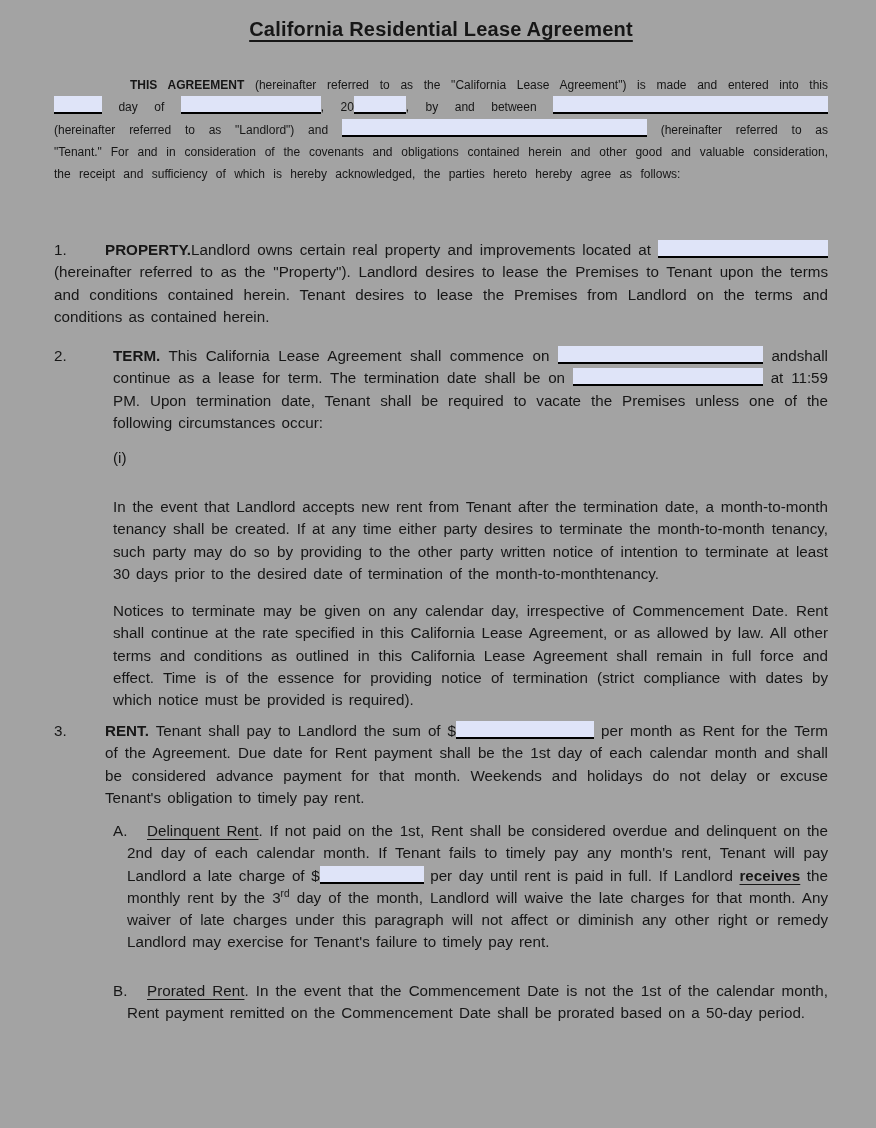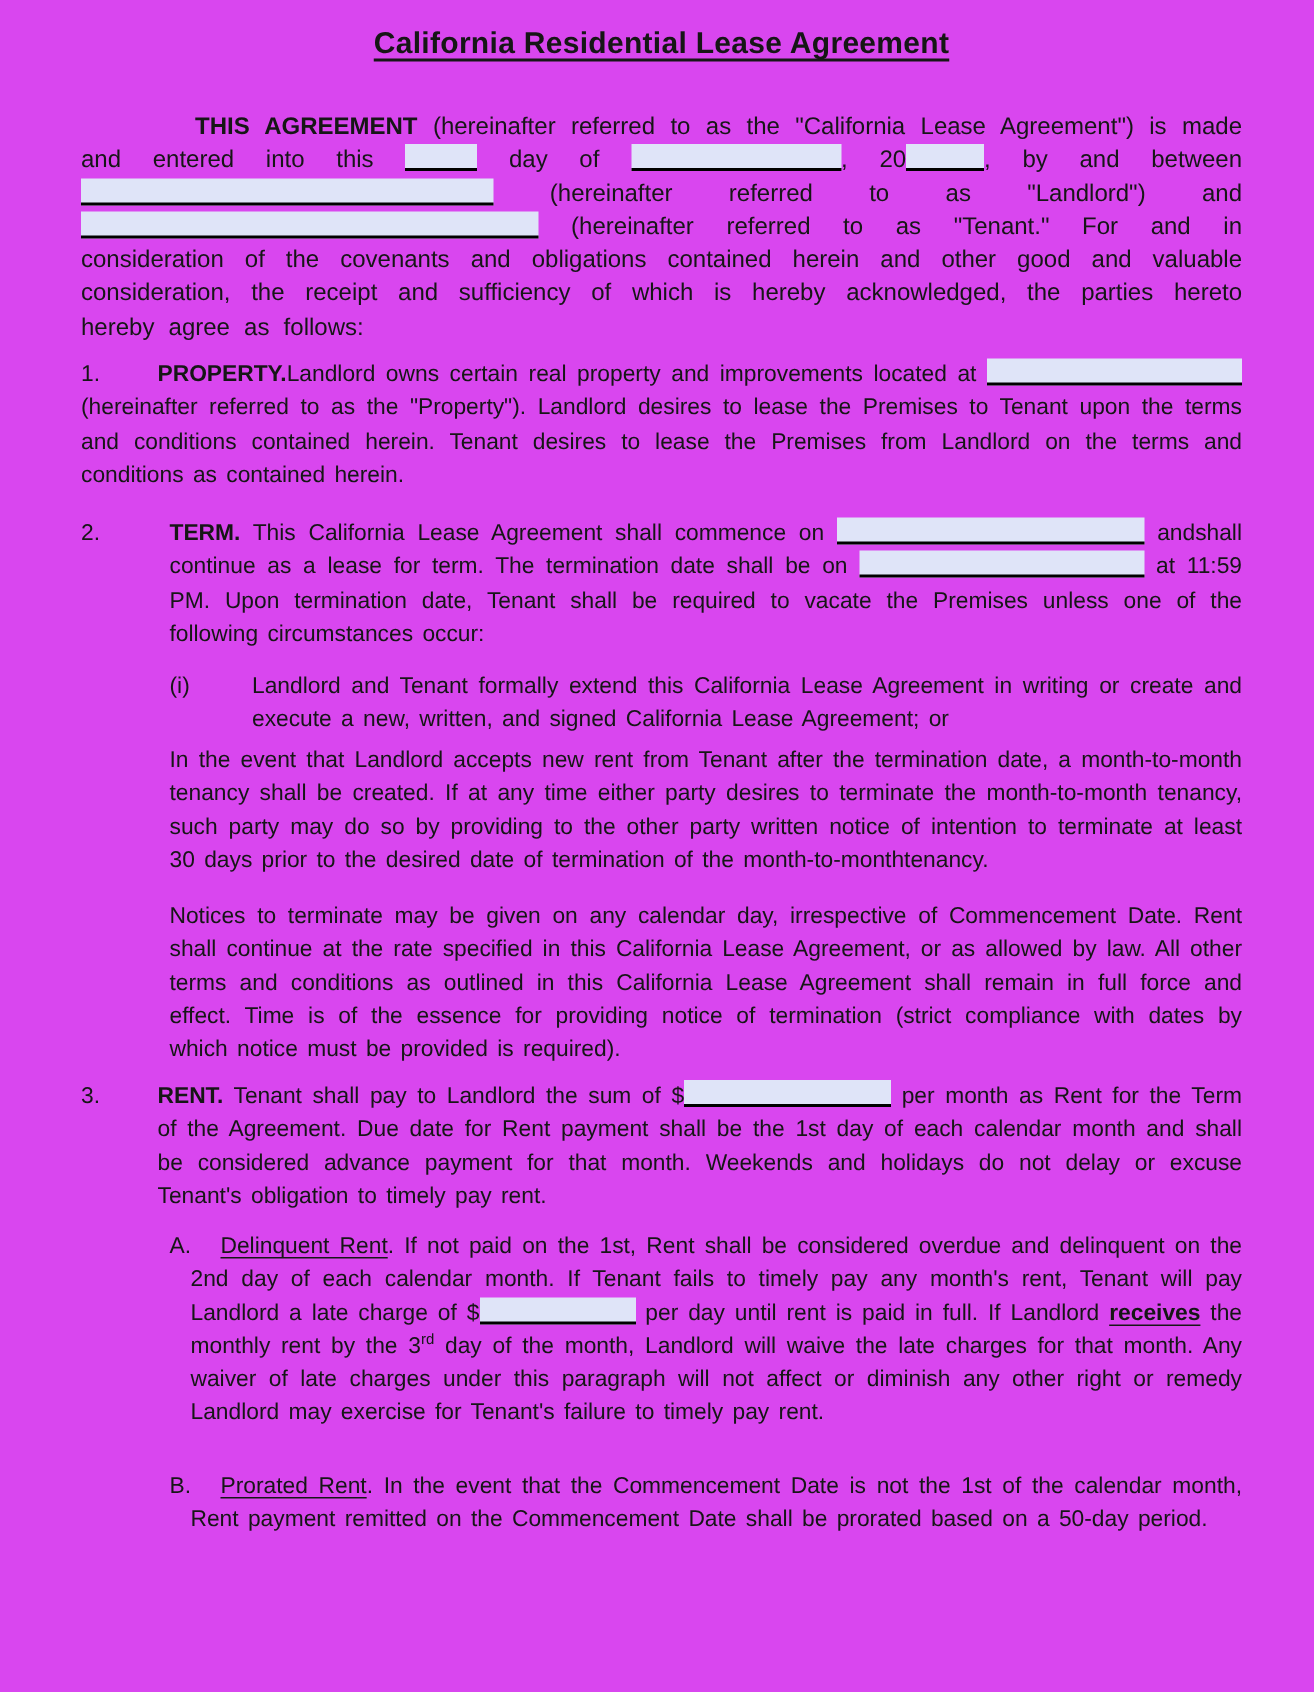--- a/index.html
+++ b/index.html
@@ -1,39 +1,39 @@
 <!DOCTYPE html>
 <html style="--field-highlight: #dfe4f8; --field-underline: #000000; --text-color: #161616;"><head>
 <meta charset="utf-8">
 <style>
   html,body { margin:0; padding:0; background:#ffffff; }
   .page {
     position:relative;
     width:876px; height:1128px;
     box-sizing:border-box;
     padding:18px 48px 0 54px;
-    background:#d946ef;
+    background:#a3a3a3;
     overflow:hidden;
     font-family:"Liberation Sans","DejaVu Sans",sans-serif;
     color:#161616;
     -webkit-font-smoothing:antialiased;
   }
   .title {
     margin:0 0 33px 0;
     font-size:20px;
     font-weight:bold;
     text-align:center;
     text-decoration:underline;
     text-decoration-thickness:2px;
     text-underline-offset:4px;
     letter-spacing:0.2px;
   }
   .para { margin:0; text-align:justify; }
   .opening {
-    font-size:16px; line-height:22.3px;
+    font-size:12px; line-height:22.3px;
     word-spacing:5px;
     text-indent:76px;
     min-height:157px;
   }
   .body-txt { font-size:15.2px; line-height:22.3px; word-spacing:2px; }
   .s1 { margin-top:8px; min-height:90px; }
   .num-inline { display:inline-block; width:51px; text-indent:0; }
   .hang { position:relative; text-align:justify; }
   .hang .num, .marker-abs { position:absolute; left:0; top:0; text-indent:0; }
   .s2 { padding-left:59px; margin-top:16px; min-height:90px; }
@@ -72,21 +72,21 @@
 
   <p class="para opening"><span class="b">THIS AGREEMENT</span><span> (hereinafter referred to as the "California Lease Agreement") is made and entered into this </span><span class="blank w-day"></span><span> day of </span><span class="blank w-month"></span><span>, 20</span><span class="blank w-year"></span><span>, by and between </span><span class="blank w-landlord"></span><span> (hereinafter referred to as "Landlord") and </span><span class="blank w-tenant"></span><span> (hereinafter referred to as "Tenant." For and in consideration of the covenants and obligations contained herein and other good and valuable consideration, the receipt and sufficiency of which is hereby acknowledged, the parties hereto hereby agree as follows:</span></p>
 
   <p class="para body-txt s1"><span class="num-inline">1.</span><span class="b">PROPERTY.</span><span>Landlord owns certain real property and improvements located at </span><span class="blank w-property"></span><span> (hereinafter referred to as the "Property"). Landlord desires to lease the Premises to Tenant upon the terms and conditions contained herein. Tenant desires to lease the Premises from Landlord on the terms and conditions as contained herein.</span></p>
 
   <div class="hang body-txt s2">
     <span class="num">2.</span><span class="b">TERM.</span><span> This California Lease Agreement shall commence on </span><span class="blank w-commence"></span><span> andshall continue as a lease for term. The termination date shall be on </span><span class="blank w-termdate"></span><span> at 11:59 PM. Upon termination date, Tenant shall be required to vacate the Premises unless one of the following circumstances occur:</span>
   </div>
 
   <div class="roman body-txt item-i">
-    <span class="marker-abs">(i)</span><span>Landlord and Tenant formally extend this California Lease Agreement in writing or create and execute a new, written, and signed California Lease Agreement; or</span>
+    <span class="marker-abs">(i)</span>
   </div>
 
 
   <p class="para body-txt p-ind p-mtm">In the event that Landlord accepts new rent from Tenant after the termination date, a month-to-month tenancy shall be created. If at any time either party desires to terminate the month-to-month tenancy, such party may do so by providing to the other party written notice of intention to terminate at least 30 days prior to the desired date of termination of the month-to-monthtenancy.</p>
 
   <p class="para body-txt p-ind p-notices">Notices to terminate may be given on any calendar day, irrespective of Commencement Date. Rent shall continue at the rate specified in this California Lease Agreement, or as allowed by law. All other terms and conditions as outlined in this California Lease Agreement shall remain in full force and effect. Time is of the essence for providing notice of termination (strict compliance with dates by which notice must be provided is required).</p>
 
   <div class="hang body-txt s3">
     <span class="num">3.</span><span class="b">RENT.</span><span>  Tenant shall pay to Landlord the sum of $</span><span class="blank w-rent"></span><span> per month as Rent for the Term of the Agreement. Due date for Rent payment shall be the 1st day of each calendar month and shall be considered advance payment for that month. Weekends and holidays do not delay or excuse Tenant's obligation to timely pay rent.</span>
   </div>

